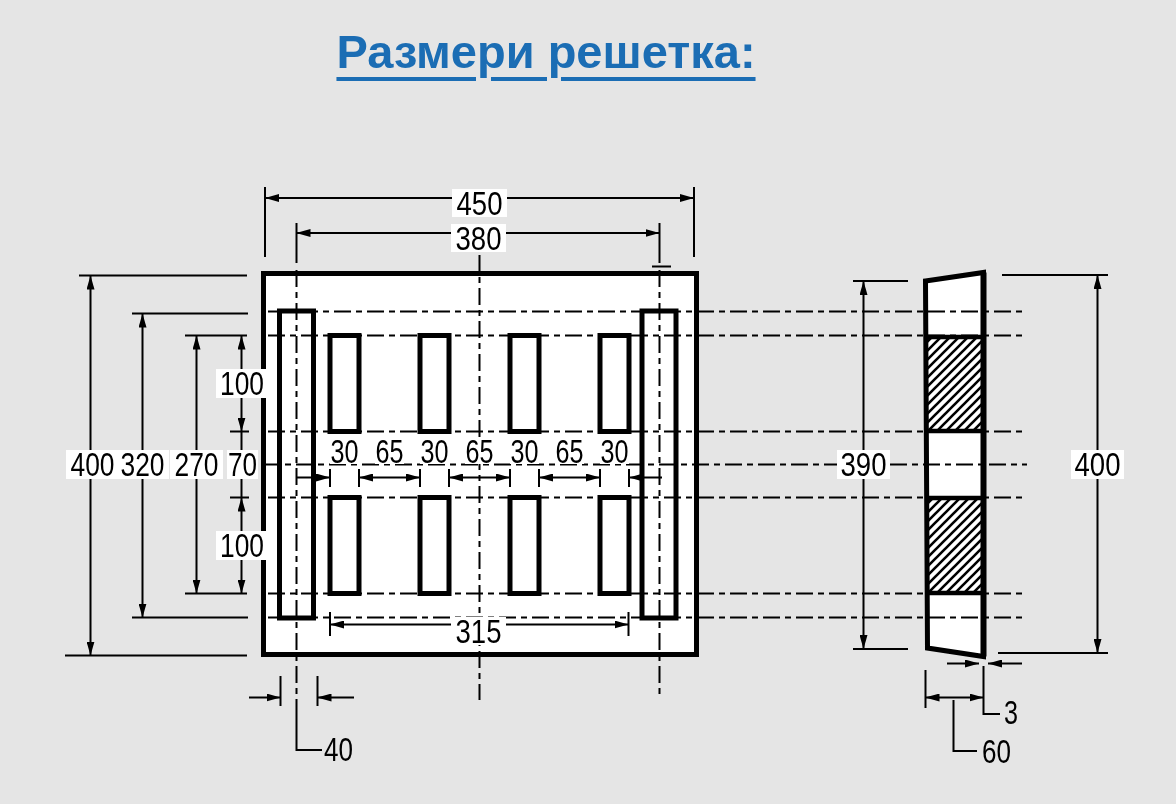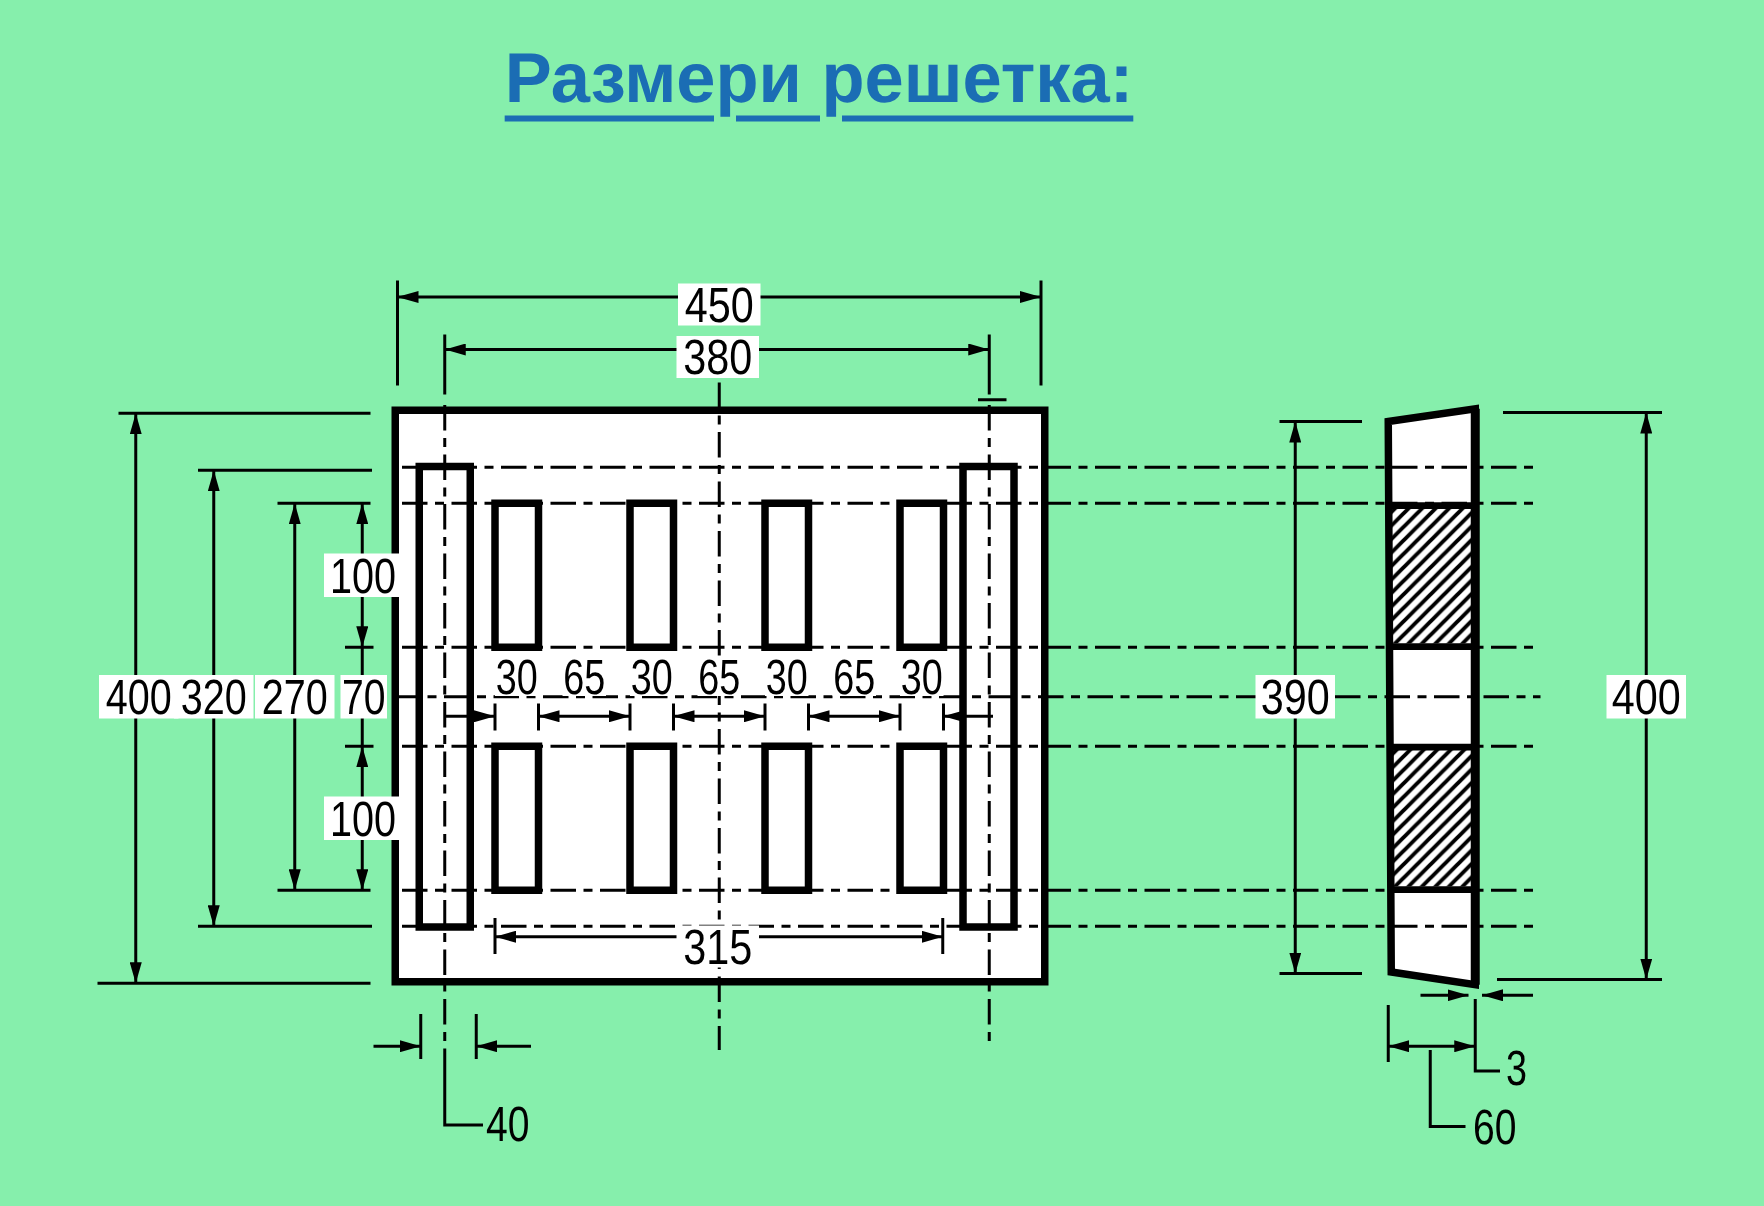--- a/index.html
+++ b/index.html
@@ -1,16 +1,16 @@
 <!DOCTYPE html>
 <html><head>
 <meta charset="utf-8">
 <style>
   html,body{margin:0;padding:0;background:#ffffff;}
-  #canvas{position:relative;width:1176px;height:804px;background:#86efac;overflow:hidden;
+  #canvas{position:relative;width:1176px;height:804px;background:#e5e5e5;overflow:hidden;
           font-family:"Liberation Sans",sans-serif;}
   #title{position:absolute;top:24px;left:0;width:1092px;text-align:center;
          font-size:47px;font-weight:bold;
          text-decoration:underline;text-decoration-thickness:4px;text-underline-offset:9px;}
   #drawing{position:absolute;left:0;top:0;}
   .thick{stroke:#000;stroke-width:5;fill:#fff;}
   .thickline{stroke:#000;stroke-width:4.5;fill:none;}
   .thin{stroke:#000;stroke-width:2;fill:none;}
   .dash{stroke:#000;stroke-width:2;fill:none;stroke-dasharray:17 5 6 5;}
   .dim{stroke:#000;stroke-width:2;fill:none;}

